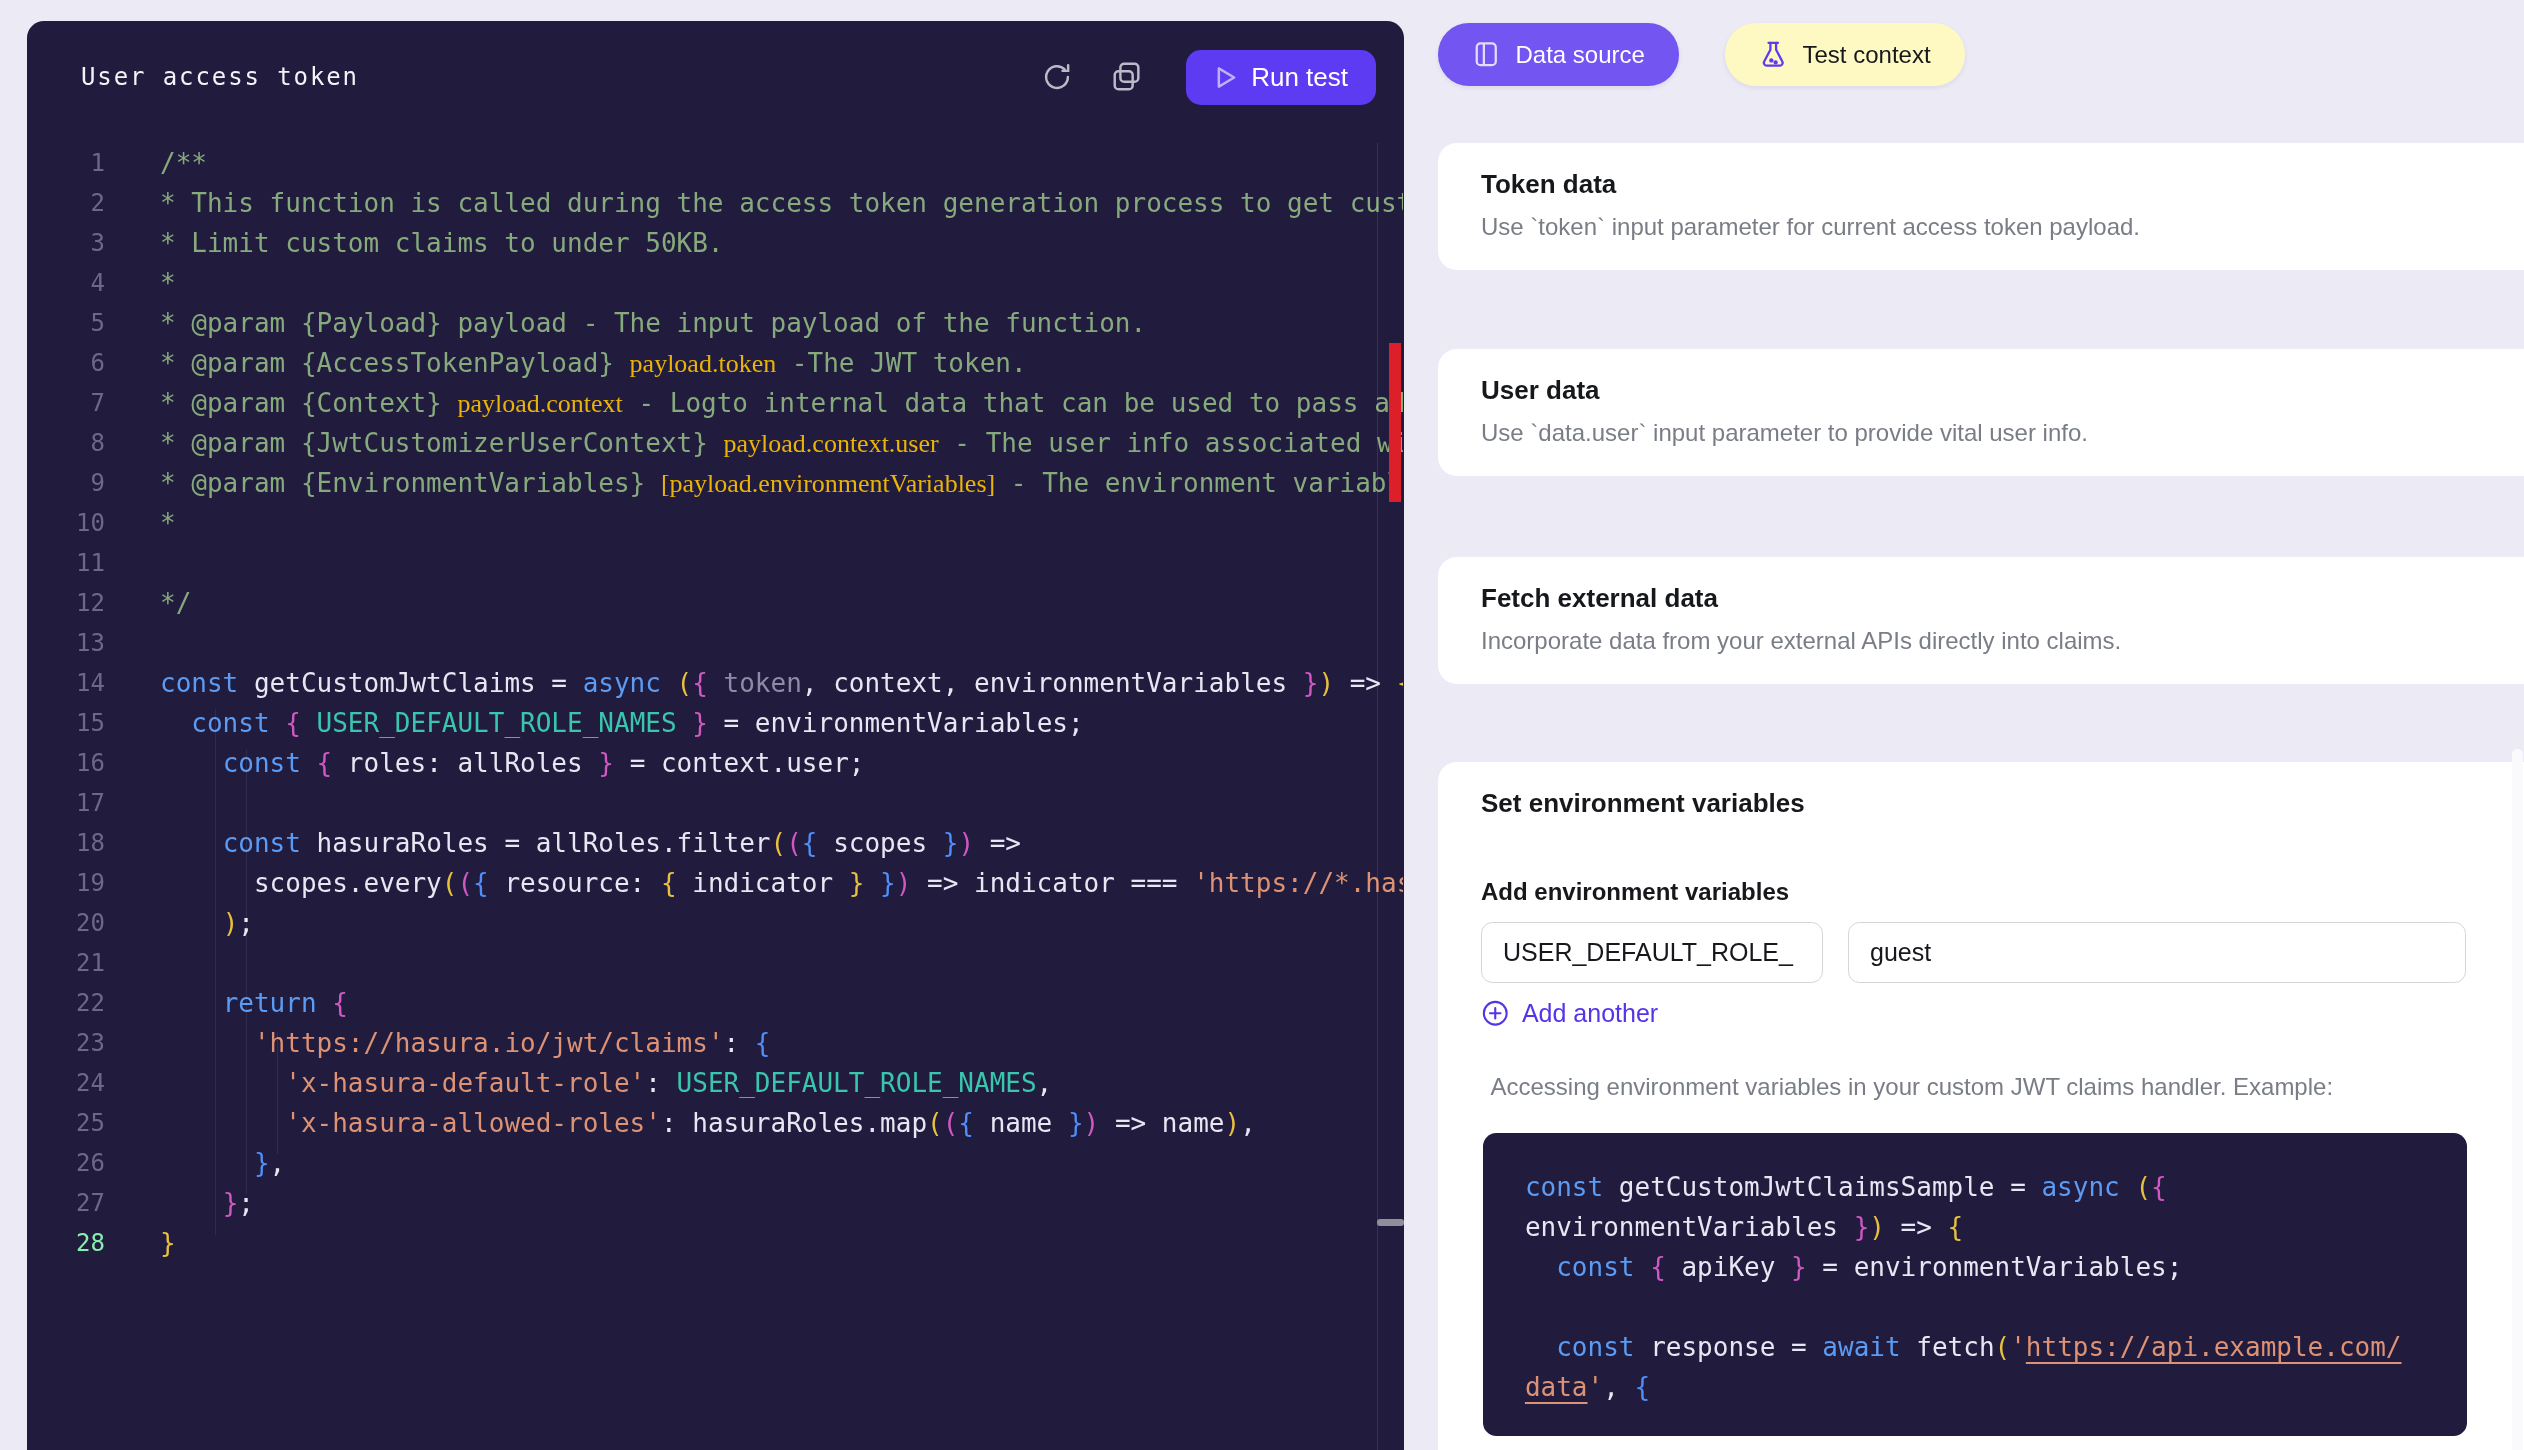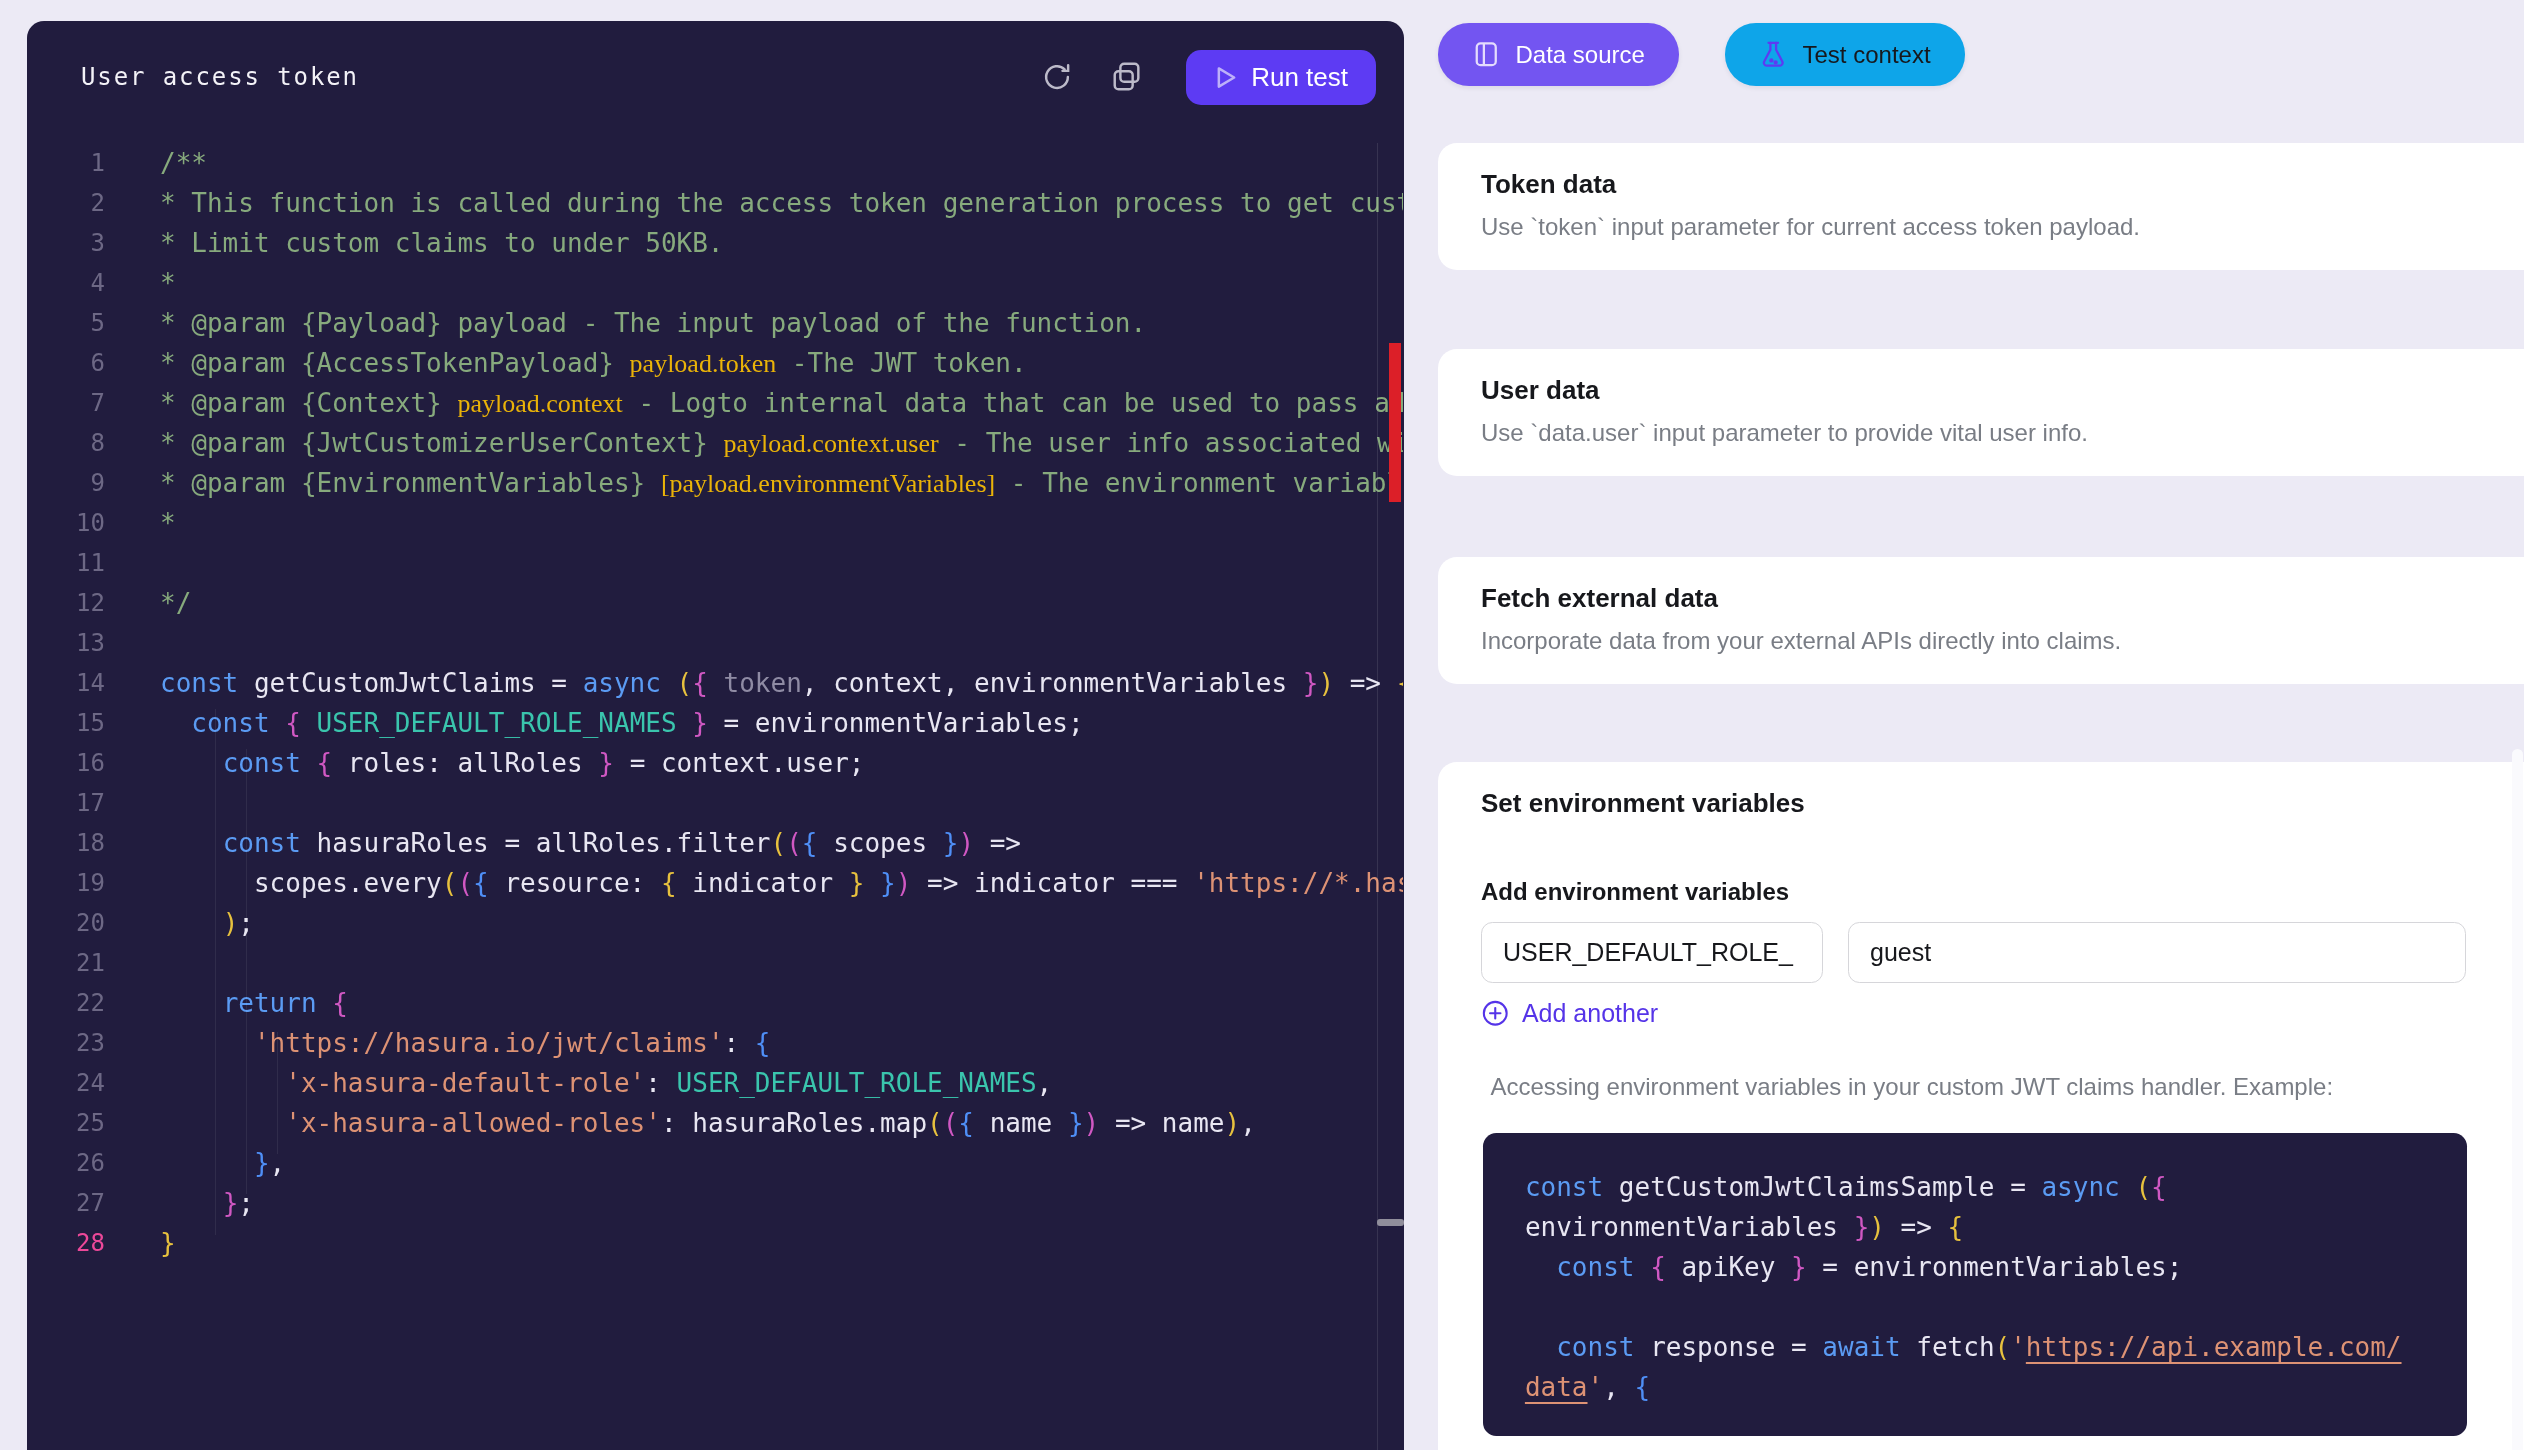--- a/index.html
+++ b/index.html
@@ -26,21 +26,21 @@
     width:190px;height:55px;border:none;border-radius:15px;background:#5d3bf3;
     color:#ffffff;font-size:26px;font-weight:500;font-family:"Liberation Sans",sans-serif;
     display:flex;align-items:center;justify-content:center;gap:13.3px;cursor:pointer;
   }
   .code-area{position:absolute;top:122px;left:0;right:0;bottom:0;}
   .code-row{display:flex;height:40px;align-items:center;}
   .gutter{
     width:78px;flex:none;text-align:right;font-family:"DejaVu Sans Mono",monospace;
     font-size:24px;color:#6d6885;
   }
-  .gutter.active{color:#ec4899;}
+  .gutter.active{color:#86efac;}
   .code-text{
     margin-left:55px;font-family:"DejaVu Sans Mono",monospace;font-size:26px;
     white-space:pre;overflow:hidden;width:1243px;flex:none;
   }
   .tok-cm{color:#87aa7d;}
   .tok-cmw{color:#eab308;text-decoration-line:underline;text-decoration-style:wavy;
     text-decoration-color:#e5484d;text-decoration-thickness:1.9px;text-underline-offset:6.7px;font-family:Liberation Serif, serif;}
   .tok-k{color:#5b9bf3;}
   .tok-w{color:#e8e6f2;}
   .tok-p{color:#8f8ba4;}
@@ -57,21 +57,21 @@
   .hscroll{position:absolute;left:1350px;top:1076px;width:27px;height:6.7px;background:#908e9b;border-radius:2.9px;}
 
   
   .tab{
     position:absolute;top:23px;height:63px;border:none;border-radius:31px;
     display:flex;align-items:center;gap:15px;padding:0 34px;cursor:pointer;
     font-size:24px;font-family:"Liberation Sans",sans-serif;
     box-shadow:0 1.9px 5.7px rgba(25,20,60,0.08);
   }
   .tab-data-source{left:1438px;background:#7355f1;color:#ffffff;}
-  .tab-test-context{left:1725px;background:#0ea5e9;color:#17181c;}
+  .tab-test-context{left:1725px;background:#fef9c3;color:#17181c;}
   .card{
     position:absolute;left:1438px;width:1272px;background:#ffffff;border-radius:19px;
     padding:25px 43px;box-sizing:border-box;
   }
   .card-title{margin:0;font-size:26px;font-weight:700;color:#17181c;line-height:32px;}
   .card-desc{margin:12.4px 0 0 0;font-size:24px;color:#797d85;line-height:29.5px;}
   .chevron{position:absolute;right:49px;top:48px;}
   .card-token{top:143px;height:127px;}
   .card-user{top:349px;height:127px;}
   .card-fetch{top:557px;height:127px;}

